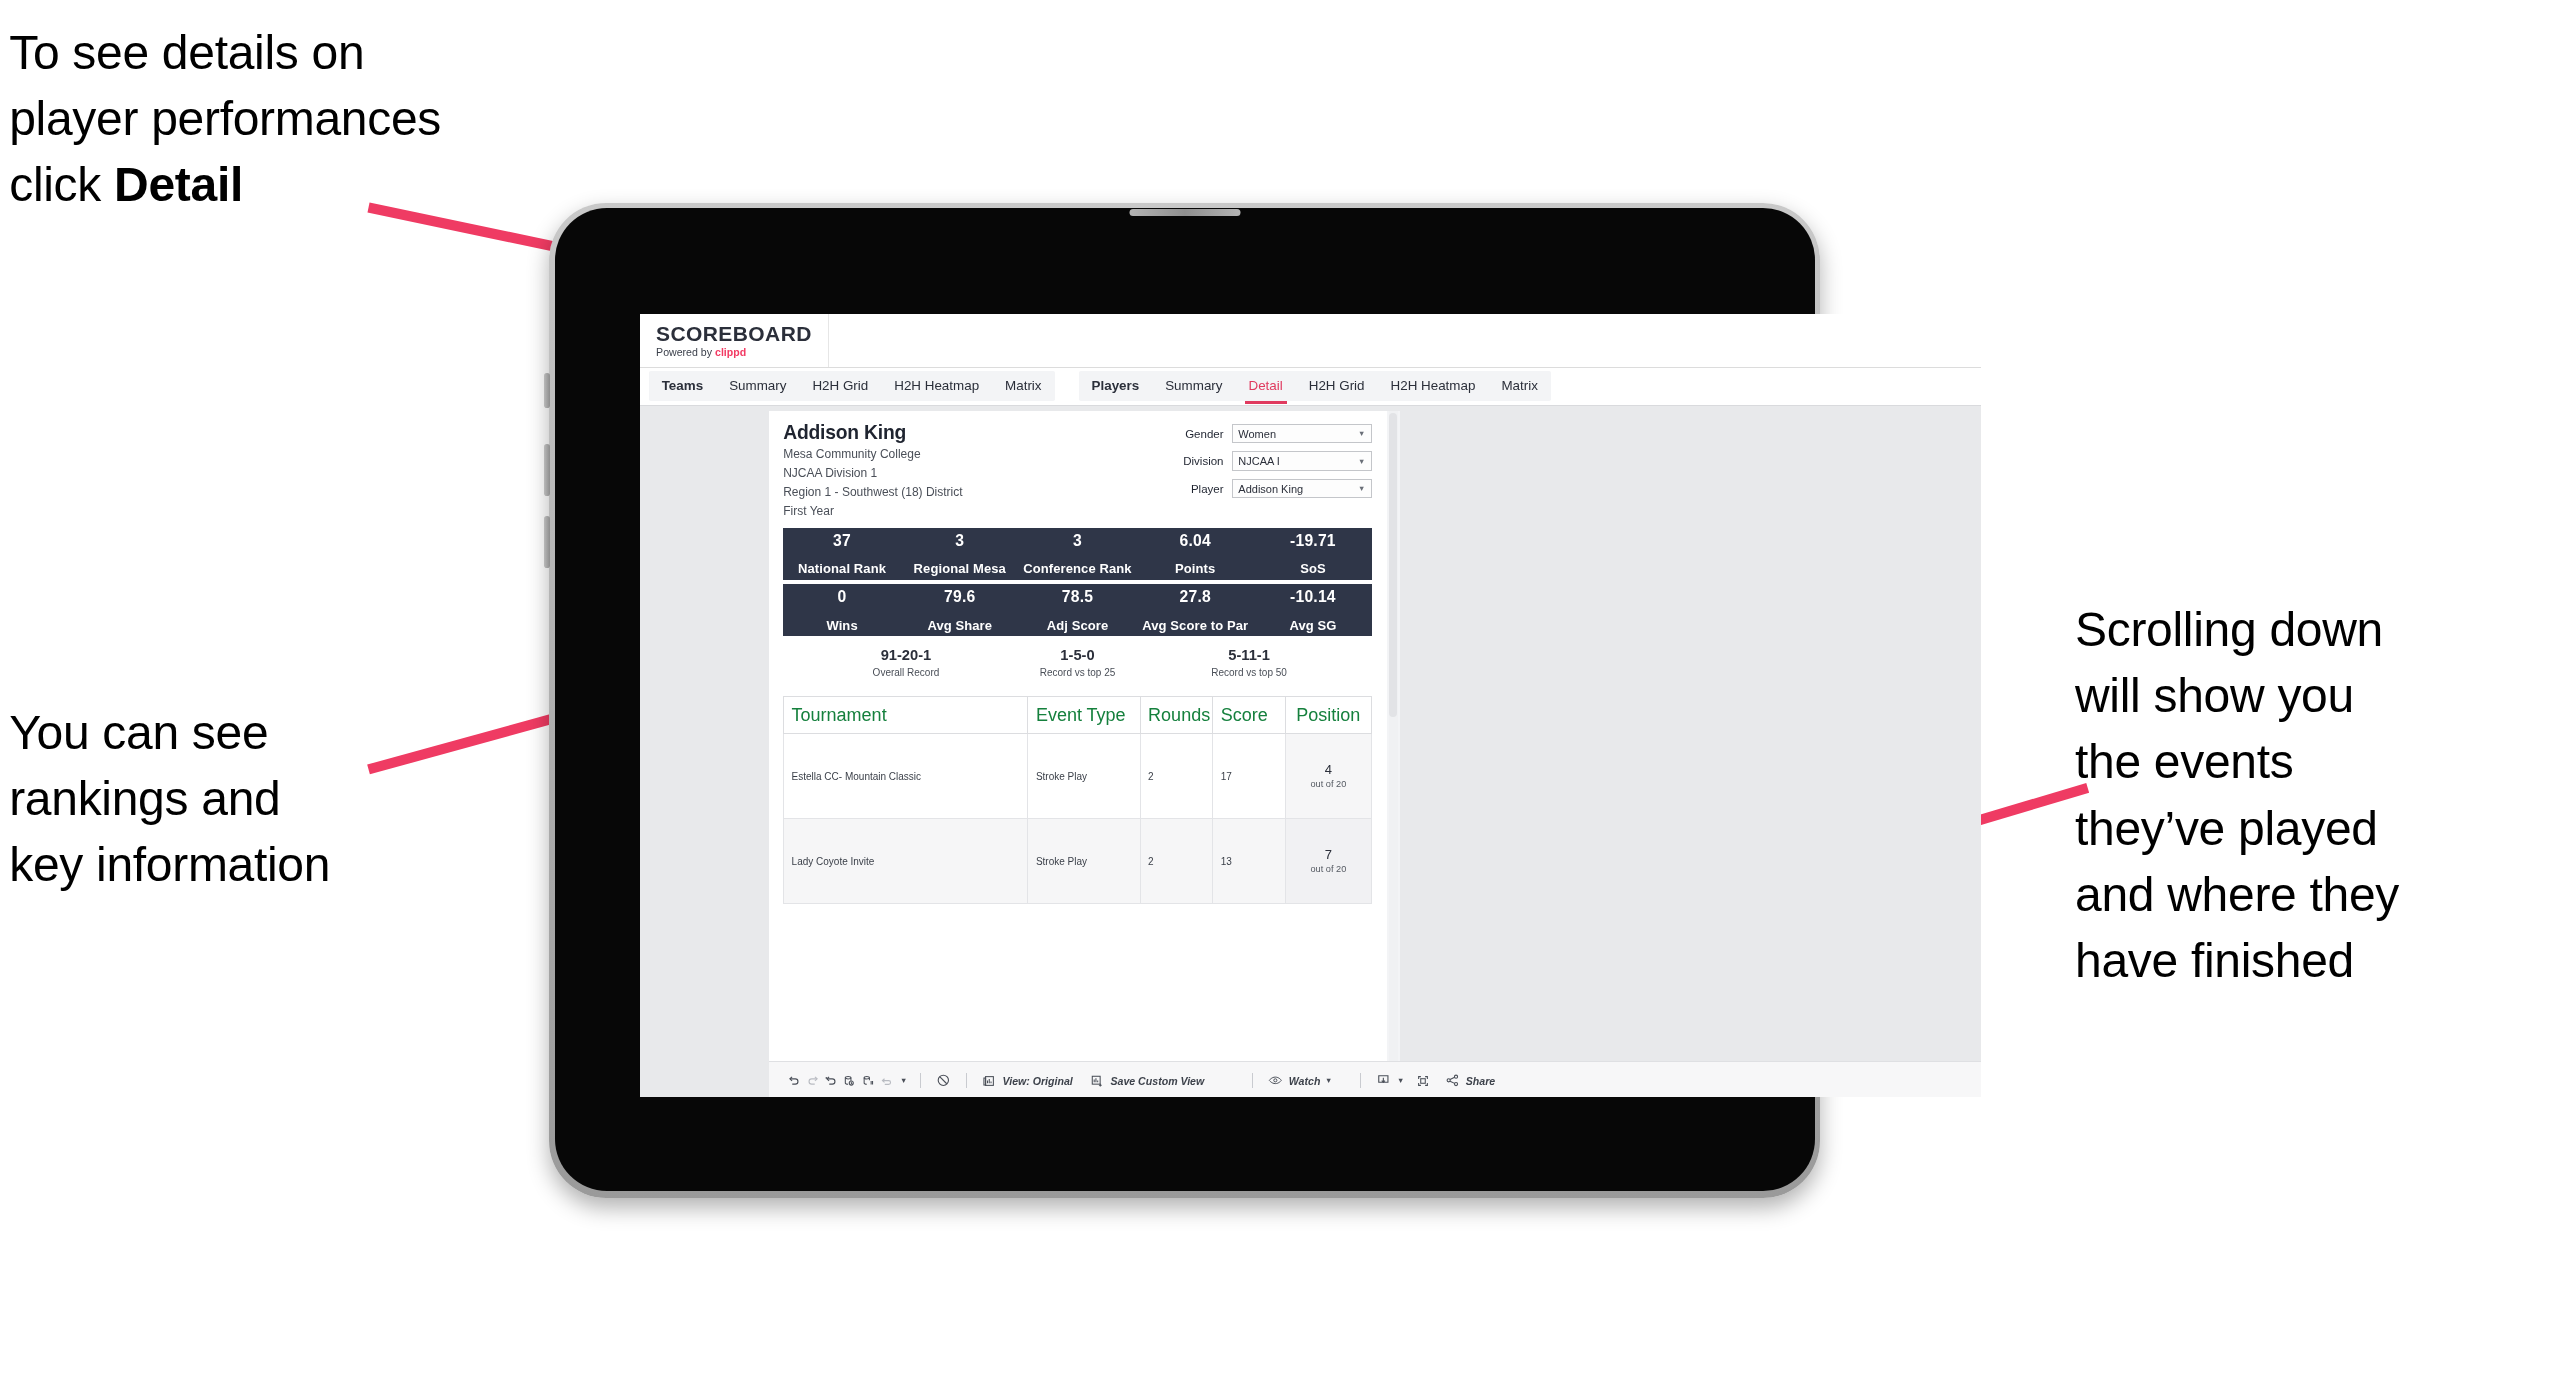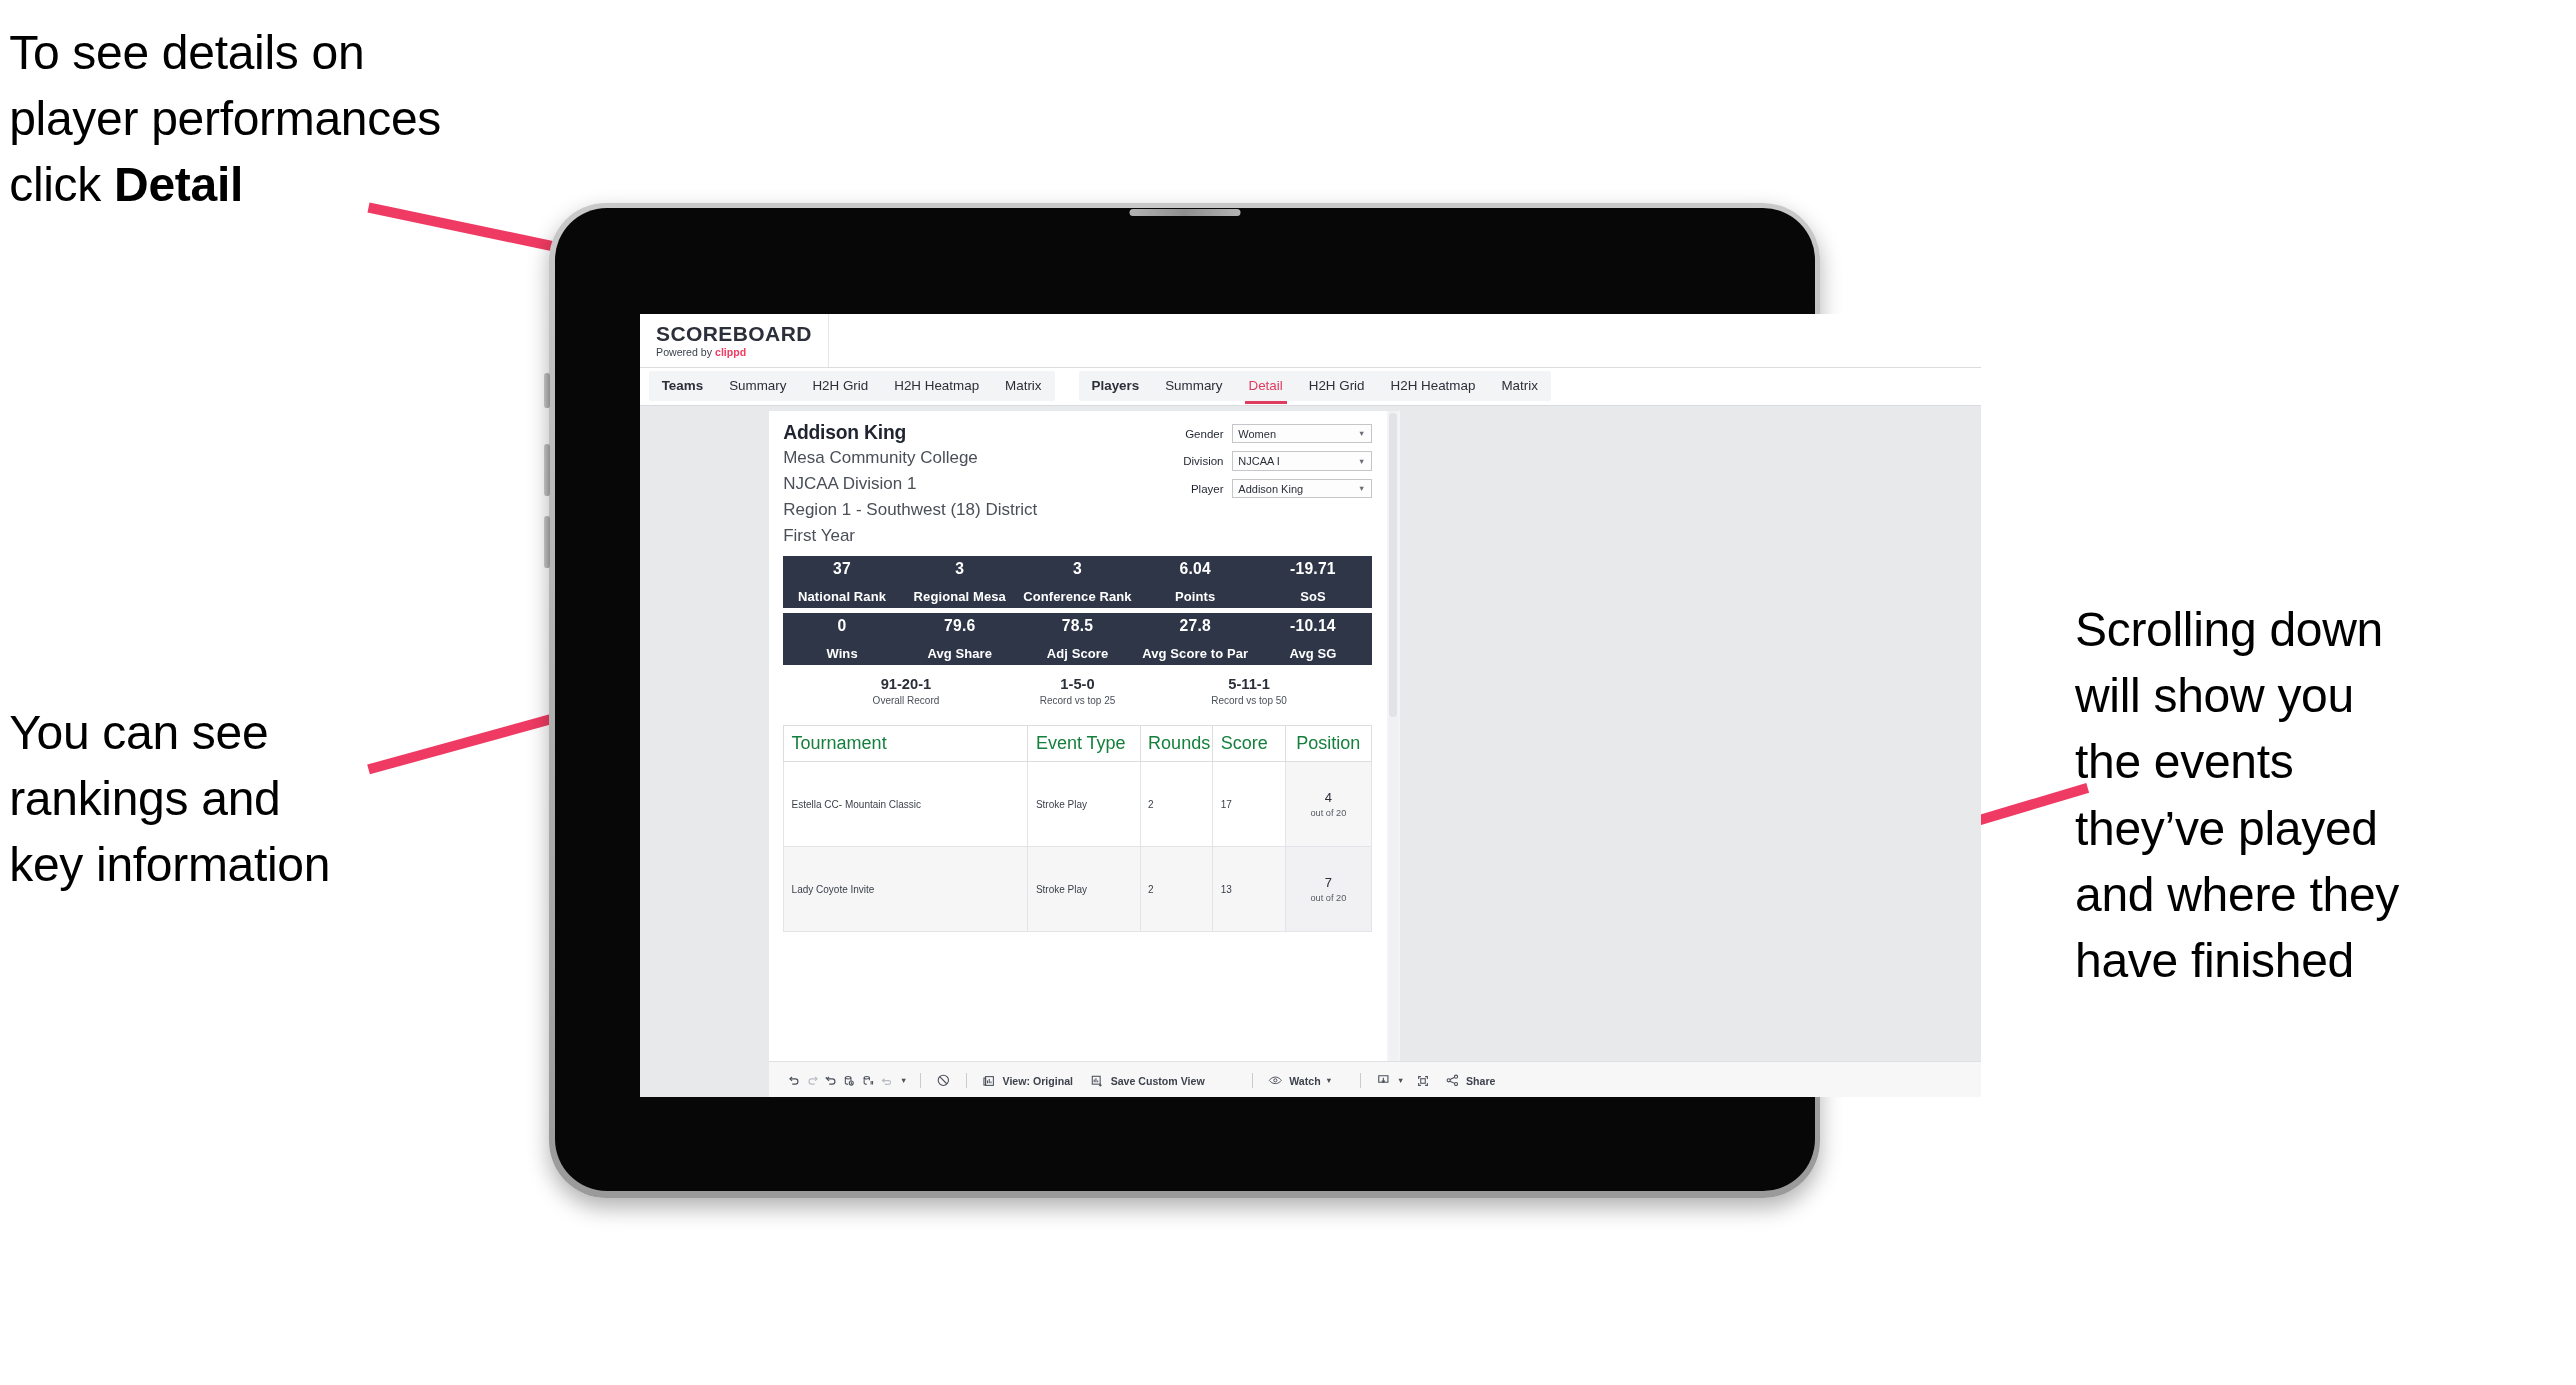--- a/index.html
+++ b/index.html
@@ -210,21 +210,21 @@
   
   .player-head { display: flex; justify-content: space-between; }
   .p-name {
     font-size: 19.3px;
     font-weight: 700;
     color: #1f2430;
     line-height: 1.15;
     letter-spacing: -0.2px;
   }
   .p-meta {
-    font-size: 17px;
+    font-size: 12px;
     color: #4a4f58;
     line-height: 1.42;
     margin-top: 1.8px;
   }
   .filters { width: 230px; padding-top: 1.8px; }
   .filter-row {
     display: flex;
     align-items: center;
     justify-content: flex-end;
     margin-bottom: 8.3px;
@@ -337,20 +337,21 @@
     padding-left: 16.6px;
     box-sizing: border-box;
   }
   .tb-item {
     display: flex;
     align-items: center;
     margin-right: 14.7px;
     color: #3d424b;
     font-size: 10.6px;
     font-weight: 700;
+    font-style: italic;
   }
   .tb-ico {
     display: inline-flex;
     align-items: center;
     justify-content: center;
     width: 18.4px; height: 18.4px;
     color: #4a4f58;
   }
   .tb-ico.dim { color: #b9bcc2; }
   .tb-sep {

